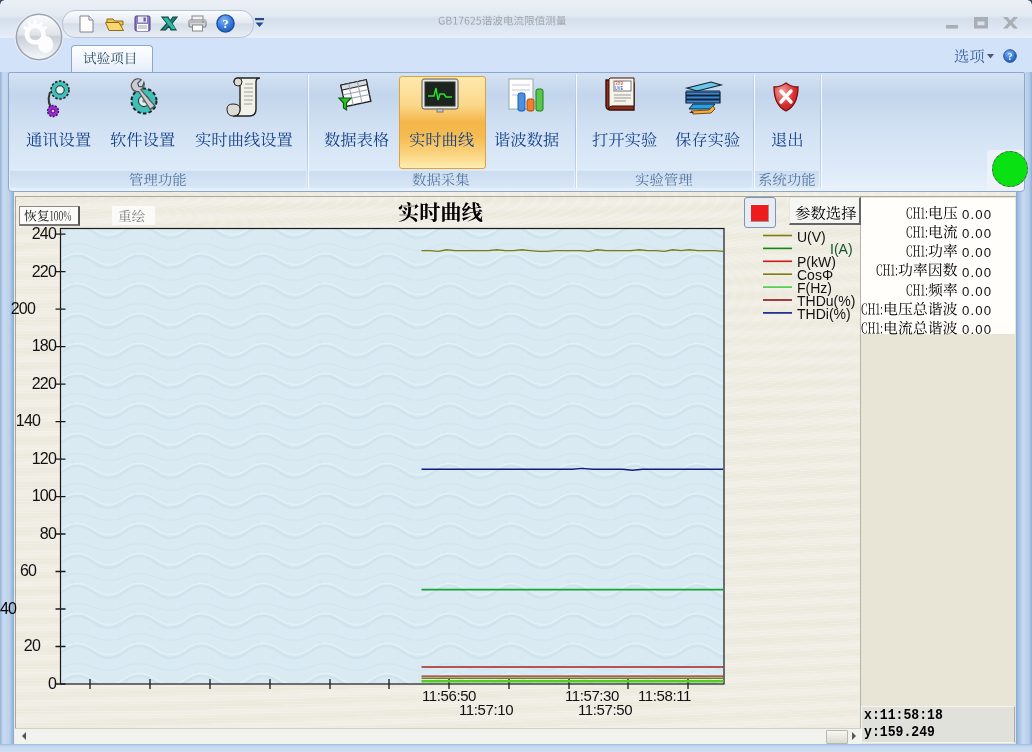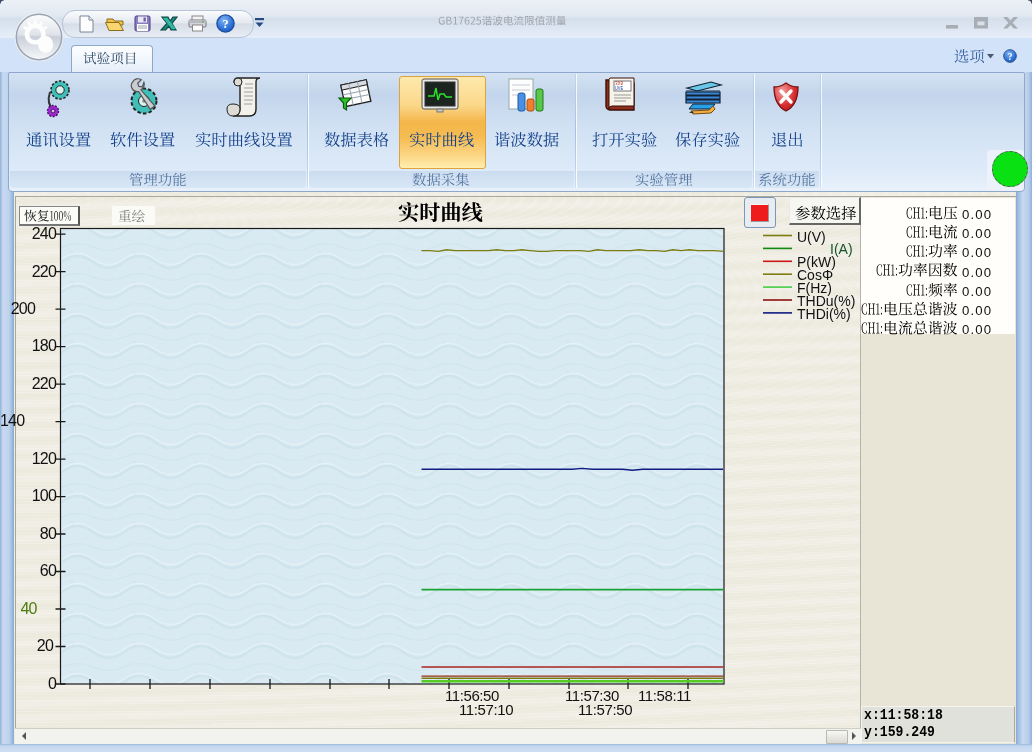--- a/index.html
+++ b/index.html
@@ -555,29 +555,29 @@
       <use href="#gr603B" transform="translate(51.8,13.41) scale(0.01490,-0.01490)"></use>
       <use href="#gr8C10" transform="translate(66.7,13.41) scale(0.01490,-0.01490)"></use>
       <use href="#gr6CE2" transform="translate(81.6,13.41) scale(0.01490,-0.01490)"></use>
     </g>
   </svg>
 <div class="abs ser" style="left:0;top:225.0px;width:56px;text-align:right;font-size:16px;letter-spacing:-0.8px;color:#111">240</div>
 <div class="abs ser" style="left:0;top:262.5px;width:56px;text-align:right;font-size:16px;letter-spacing:-0.8px;color:#111">220</div>
 <div class="abs ser" style="left:0;top:300.0px;width:35px;text-align:right;font-size:16px;letter-spacing:-0.8px;color:#111">200</div>
 <div class="abs ser" style="left:0;top:337.4px;width:56px;text-align:right;font-size:16px;letter-spacing:-0.8px;color:#111">180</div>
 <div class="abs ser" style="left:0;top:374.9px;width:56px;text-align:right;font-size:16px;letter-spacing:-0.8px;color:#111">220</div>
-<div class="abs ser" style="left:0;top:412.4px;width:56px;text-align:left;font-size:16px;letter-spacing:-0.8px;color:#111">140</div>
+<div class="abs ser" style="left:0;top:412.4px;width:56px;text-align:center;font-size:16px;letter-spacing:-0.8px;color:#111">140</div>
 <div class="abs ser" style="left:0;top:449.9px;width:56px;text-align:right;font-size:16px;letter-spacing:-0.8px;color:#111">120</div>
 <div class="abs ser" style="left:0;top:487.4px;width:56px;text-align:right;font-size:16px;letter-spacing:-0.8px;color:#111">100</div>
 <div class="abs ser" style="left:0;top:524.8px;width:56px;text-align:right;font-size:16px;letter-spacing:-0.8px;color:#111">80</div>
-<div class="abs ser" style="left:0;top:562.3px;width:56px;text-align:right;font-size:16px;letter-spacing:-0.8px;color:#111">60</div>
-<div class="abs ser" style="left:0;top:599.8px;width:57px;text-align:center;font-size:16px;letter-spacing:-0.8px;color:#4d7c0f">40</div>
-<div class="abs ser" style="left:0;top:637.3px;width:53px;text-align:right;font-size:16px;letter-spacing:-0.8px;color:#111">20</div>
+<div class="abs ser" style="left:0;top:562.3px;width:56px;text-align:center;font-size:16px;letter-spacing:-0.8px;color:#111">60</div>
+<div class="abs ser" style="left:0;top:599.8px;width:57px;text-align:left;font-size:16px;letter-spacing:-0.8px;color:#000000">40</div>
+<div class="abs ser" style="left:0;top:637.3px;width:40px;text-align:right;font-size:16px;letter-spacing:-0.8px;color:#111">20</div>
 <div class="abs ser" style="left:0;top:674.8px;width:56px;text-align:right;font-size:16px;letter-spacing:-0.8px;color:#111">0</div>
-<div class="abs ser" style="left:399px;top:687px;width:100px;text-align:right;font-size:15px;letter-spacing:-0.4px;color:#111">11:56:50</div>
+<div class="abs ser" style="left:399px;top:687px;width:100px;text-align:center;font-size:15px;letter-spacing:-0.4px;color:#111">11:56:50</div>
 <div class="abs ser" style="left:459px;top:701px;width:100px;text-align:left;font-size:15px;letter-spacing:-0.4px;color:#111">11:57:10</div>
 <div class="abs ser" style="left:519px;top:687px;width:100px;text-align:right;font-size:15px;letter-spacing:-0.4px;color:#111">11:57:30</div>
 <div class="abs ser" style="left:578px;top:701px;width:100px;text-align:left;font-size:15px;letter-spacing:-0.4px;color:#111">11:57:50</div>
 <div class="abs ser" style="left:638px;top:687px;width:100px;font-size:15px;letter-spacing:-0.4px;color:#111">11:58:11</div>
 <div class="abs ser" style="left:797px;top:228.5px;font-size:14px;color:#111">U(V)</div>
 <div class="abs ser" style="left:830px;top:241.4px;font-size:14px;color:#14532d">I(A)</div>
 <div class="abs ser" style="left:797px;top:254.3px;font-size:14px;color:#111">P(kW)</div>
 <div class="abs ser" style="left:797px;top:267.2px;font-size:14px;color:#111">CosΦ</div>
 <div class="abs ser" style="left:797px;top:280.1px;font-size:14px;color:#111">F(Hz)</div>
 <div class="abs ser" style="left:797px;top:293.0px;font-size:14px;color:#111">THDu(%)</div>

